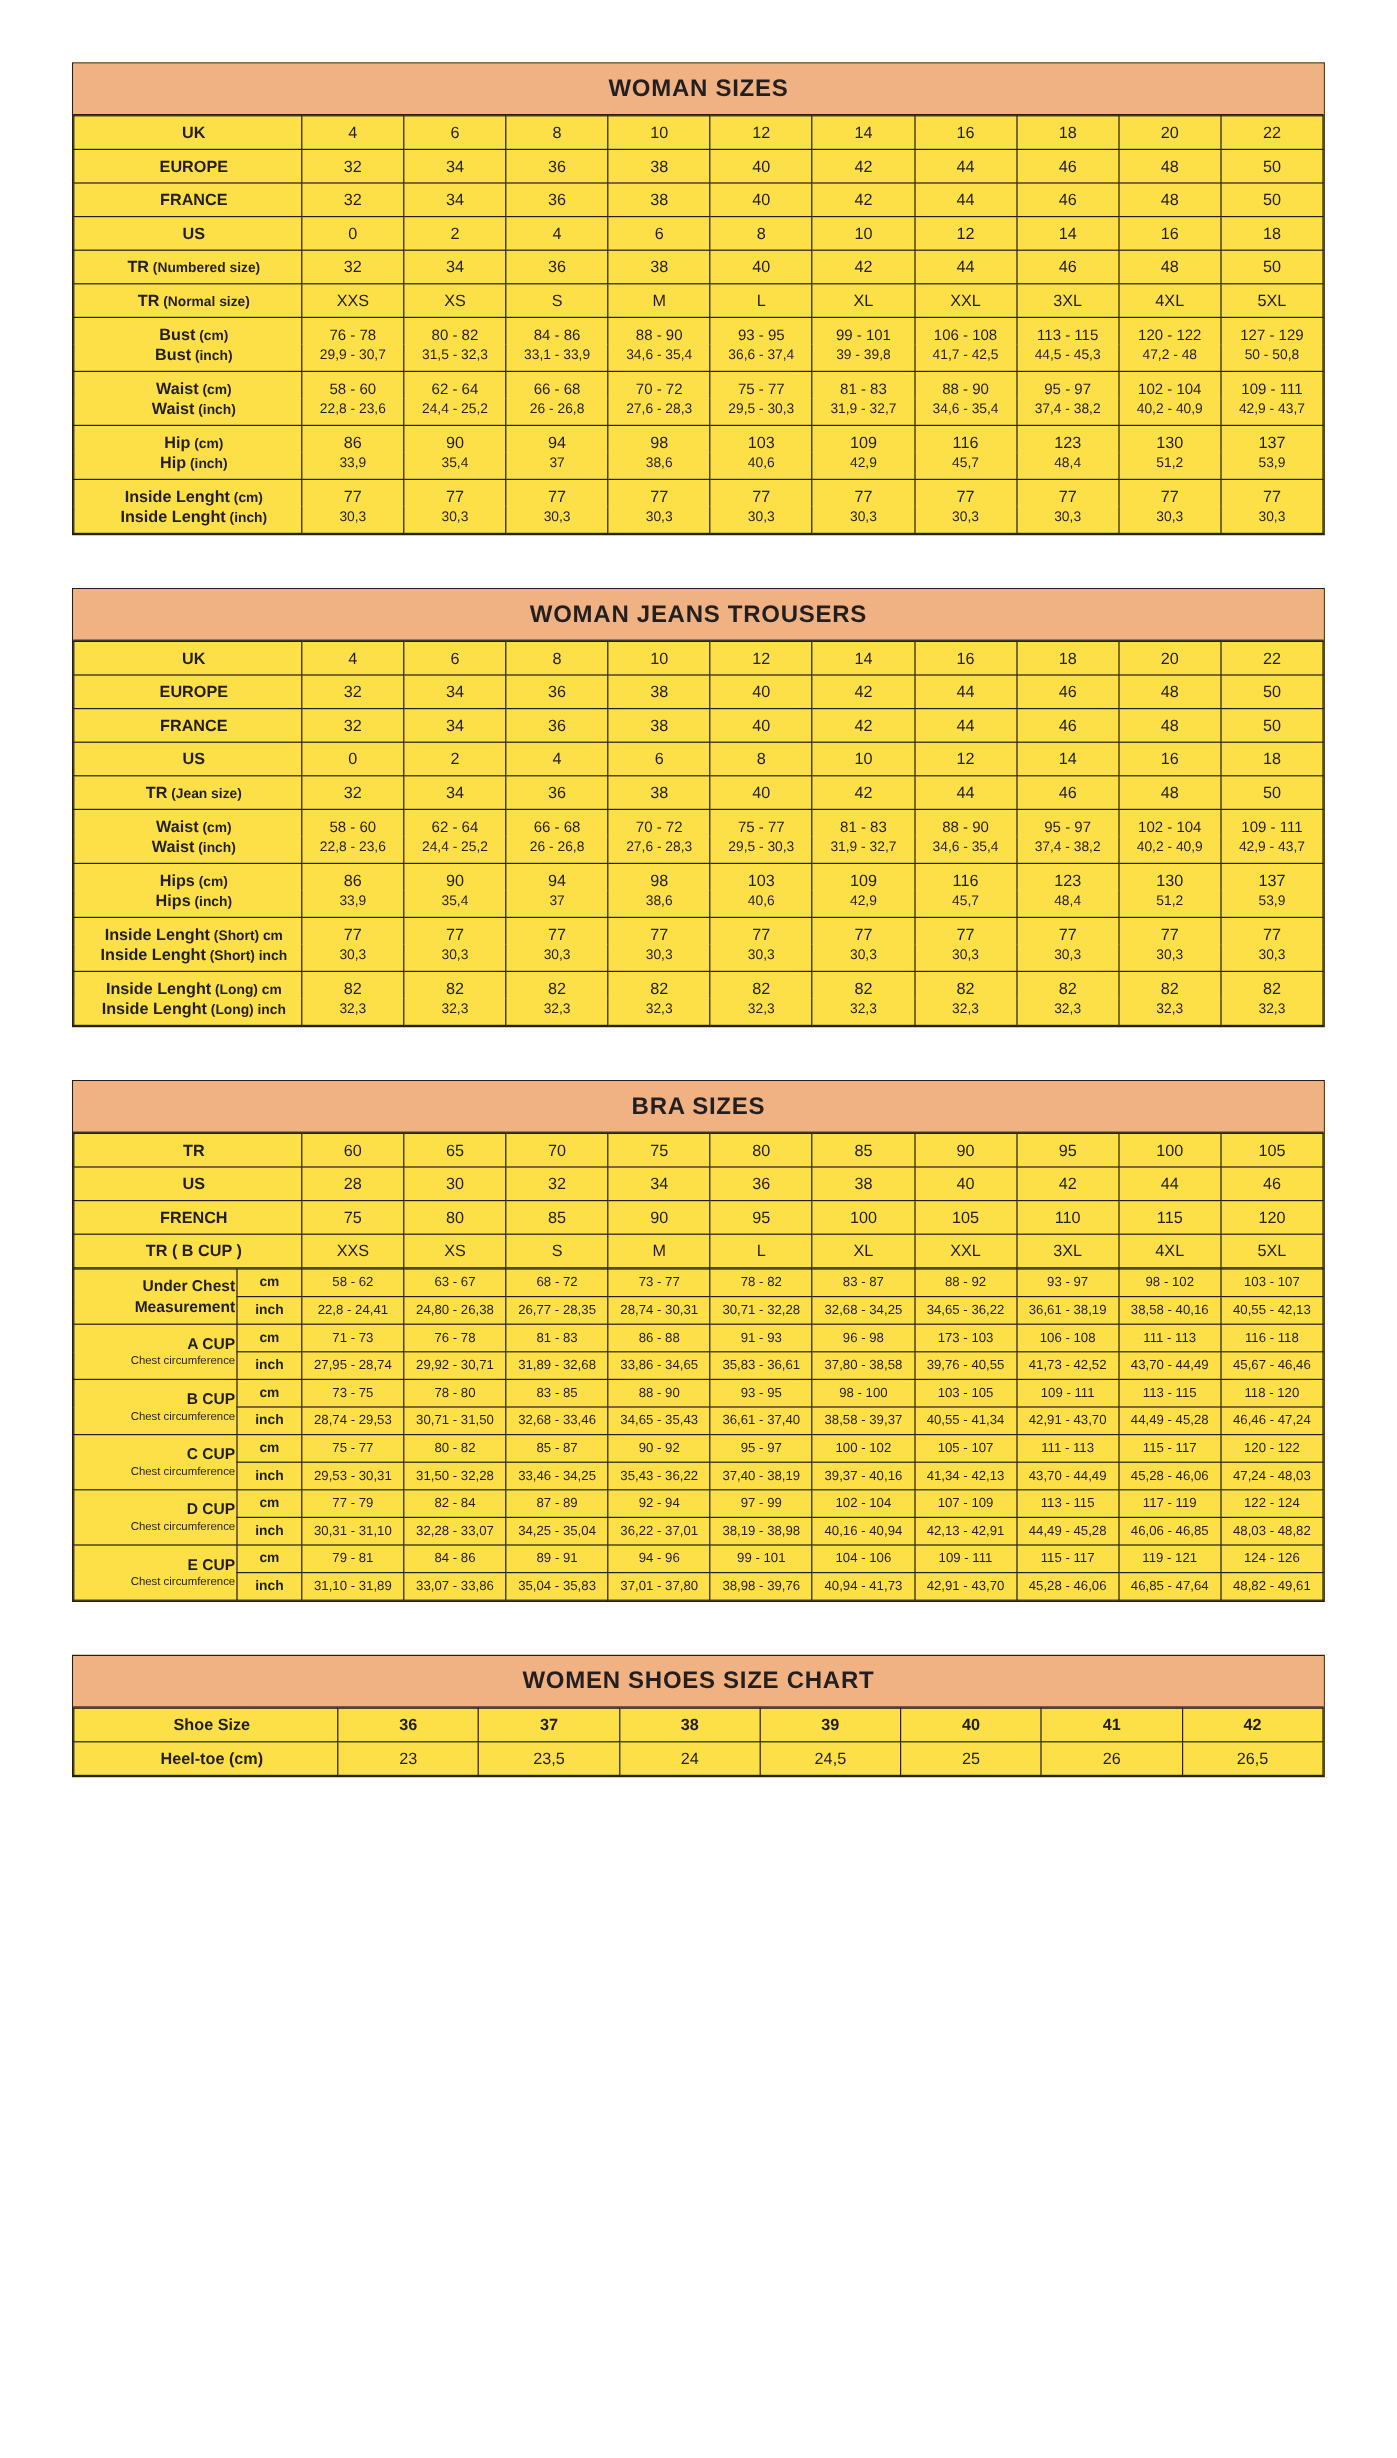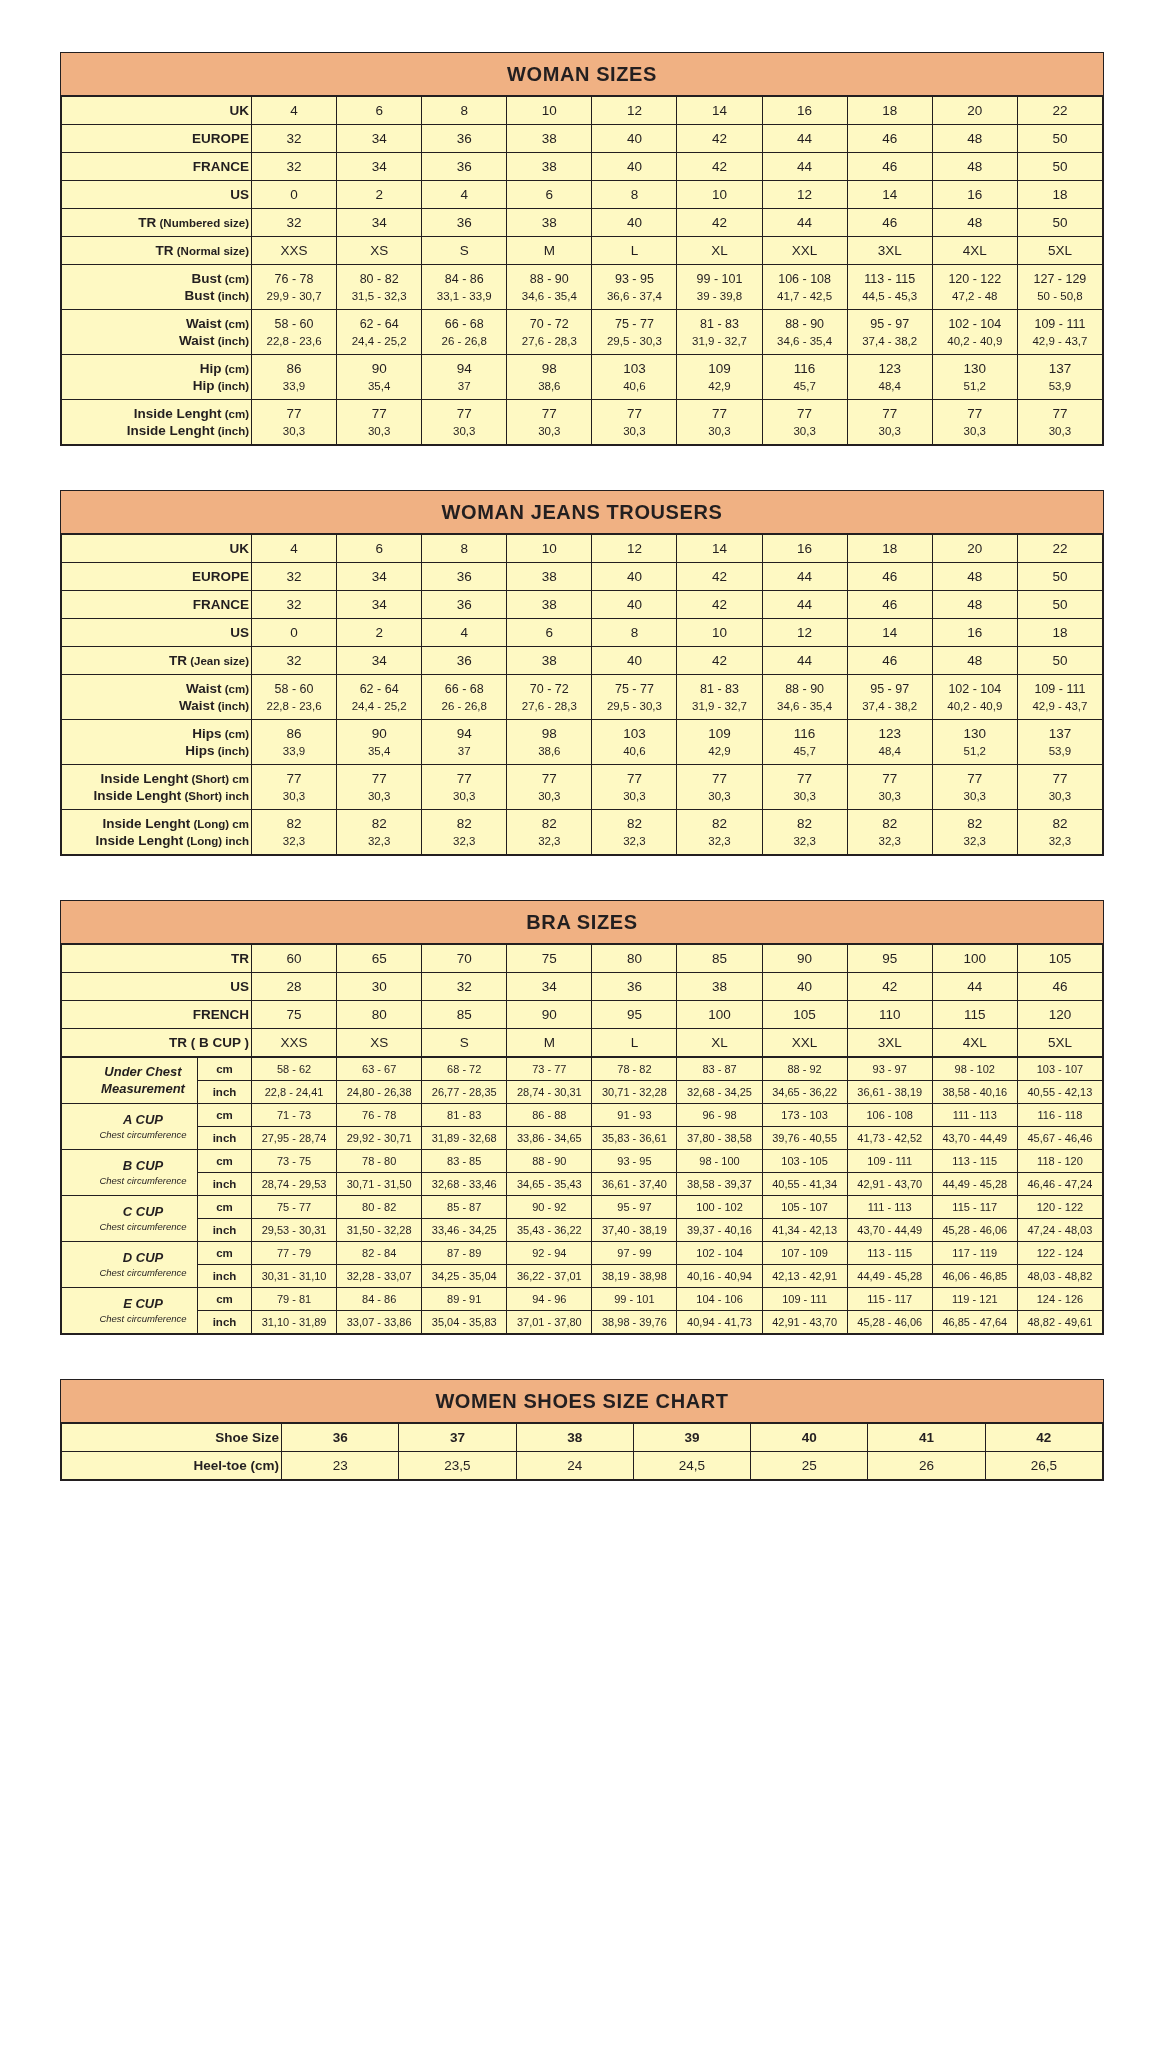--- a/index.html
+++ b/index.html
@@ -15,21 +15,21 @@
   }
   .page {
     width: 1164px;
     min-height: 2048px;
     box-sizing: border-box;
     padding: 52px 60px 40px 60px;
   }
   .chart-block {
     border: 1px solid #231f20;
     margin-bottom: 44px;
-    background: #fef9c3;
+    background: #fde047;
   }
   .chart-title {
     background: #f0b183;
     border-bottom: 1px solid #231f20;
     text-align: center;
     padding: 10px 4px 9px 4px;
   }
   .chart-title .t-main {
     font-size: 20px;
     font-weight: bold;
@@ -52,21 +52,21 @@
   }
   table.grid td {
     border: 1px solid #231f20;
     text-align: center;
     font-size: 13.5px;
     padding: 6px 2px;
     color: #231f20;
     vertical-align: middle;
   }
   table.grid td.lbl {
-    text-align: right;
+    text-align: center;
     padding-left: 12px;
     font-size: 13.5px;
     font-weight: bold;
   }
   td.lbl .small {
     font-weight: bold;
     font-size: 11.5px;
   }
   
   tr.pair-top td { border-bottom: none; padding-bottom: 1px; }
@@ -83,26 +83,25 @@
     table-layout: fixed;
   }
   table.bra td {
     border: 1px solid #231f20;
     text-align: center;
     font-size: 11px;
     padding: 5px 1px;
     color: #231f20;
   }
   table.bra td.cup {
-    text-align: center;
+    text-align: right;
     padding-left: 28px;
     font-size: 13px;
     font-weight: bold;
     line-height: 1.25;
-    font-style: italic;
   }
   table.bra td.cup .sub {
     display: block;
     font-size: 9.5px;
     font-weight: normal;
     color: #231f20;
   }
   table.bra td.unit {
     font-size: 11.5px;
     font-weight: bold;

